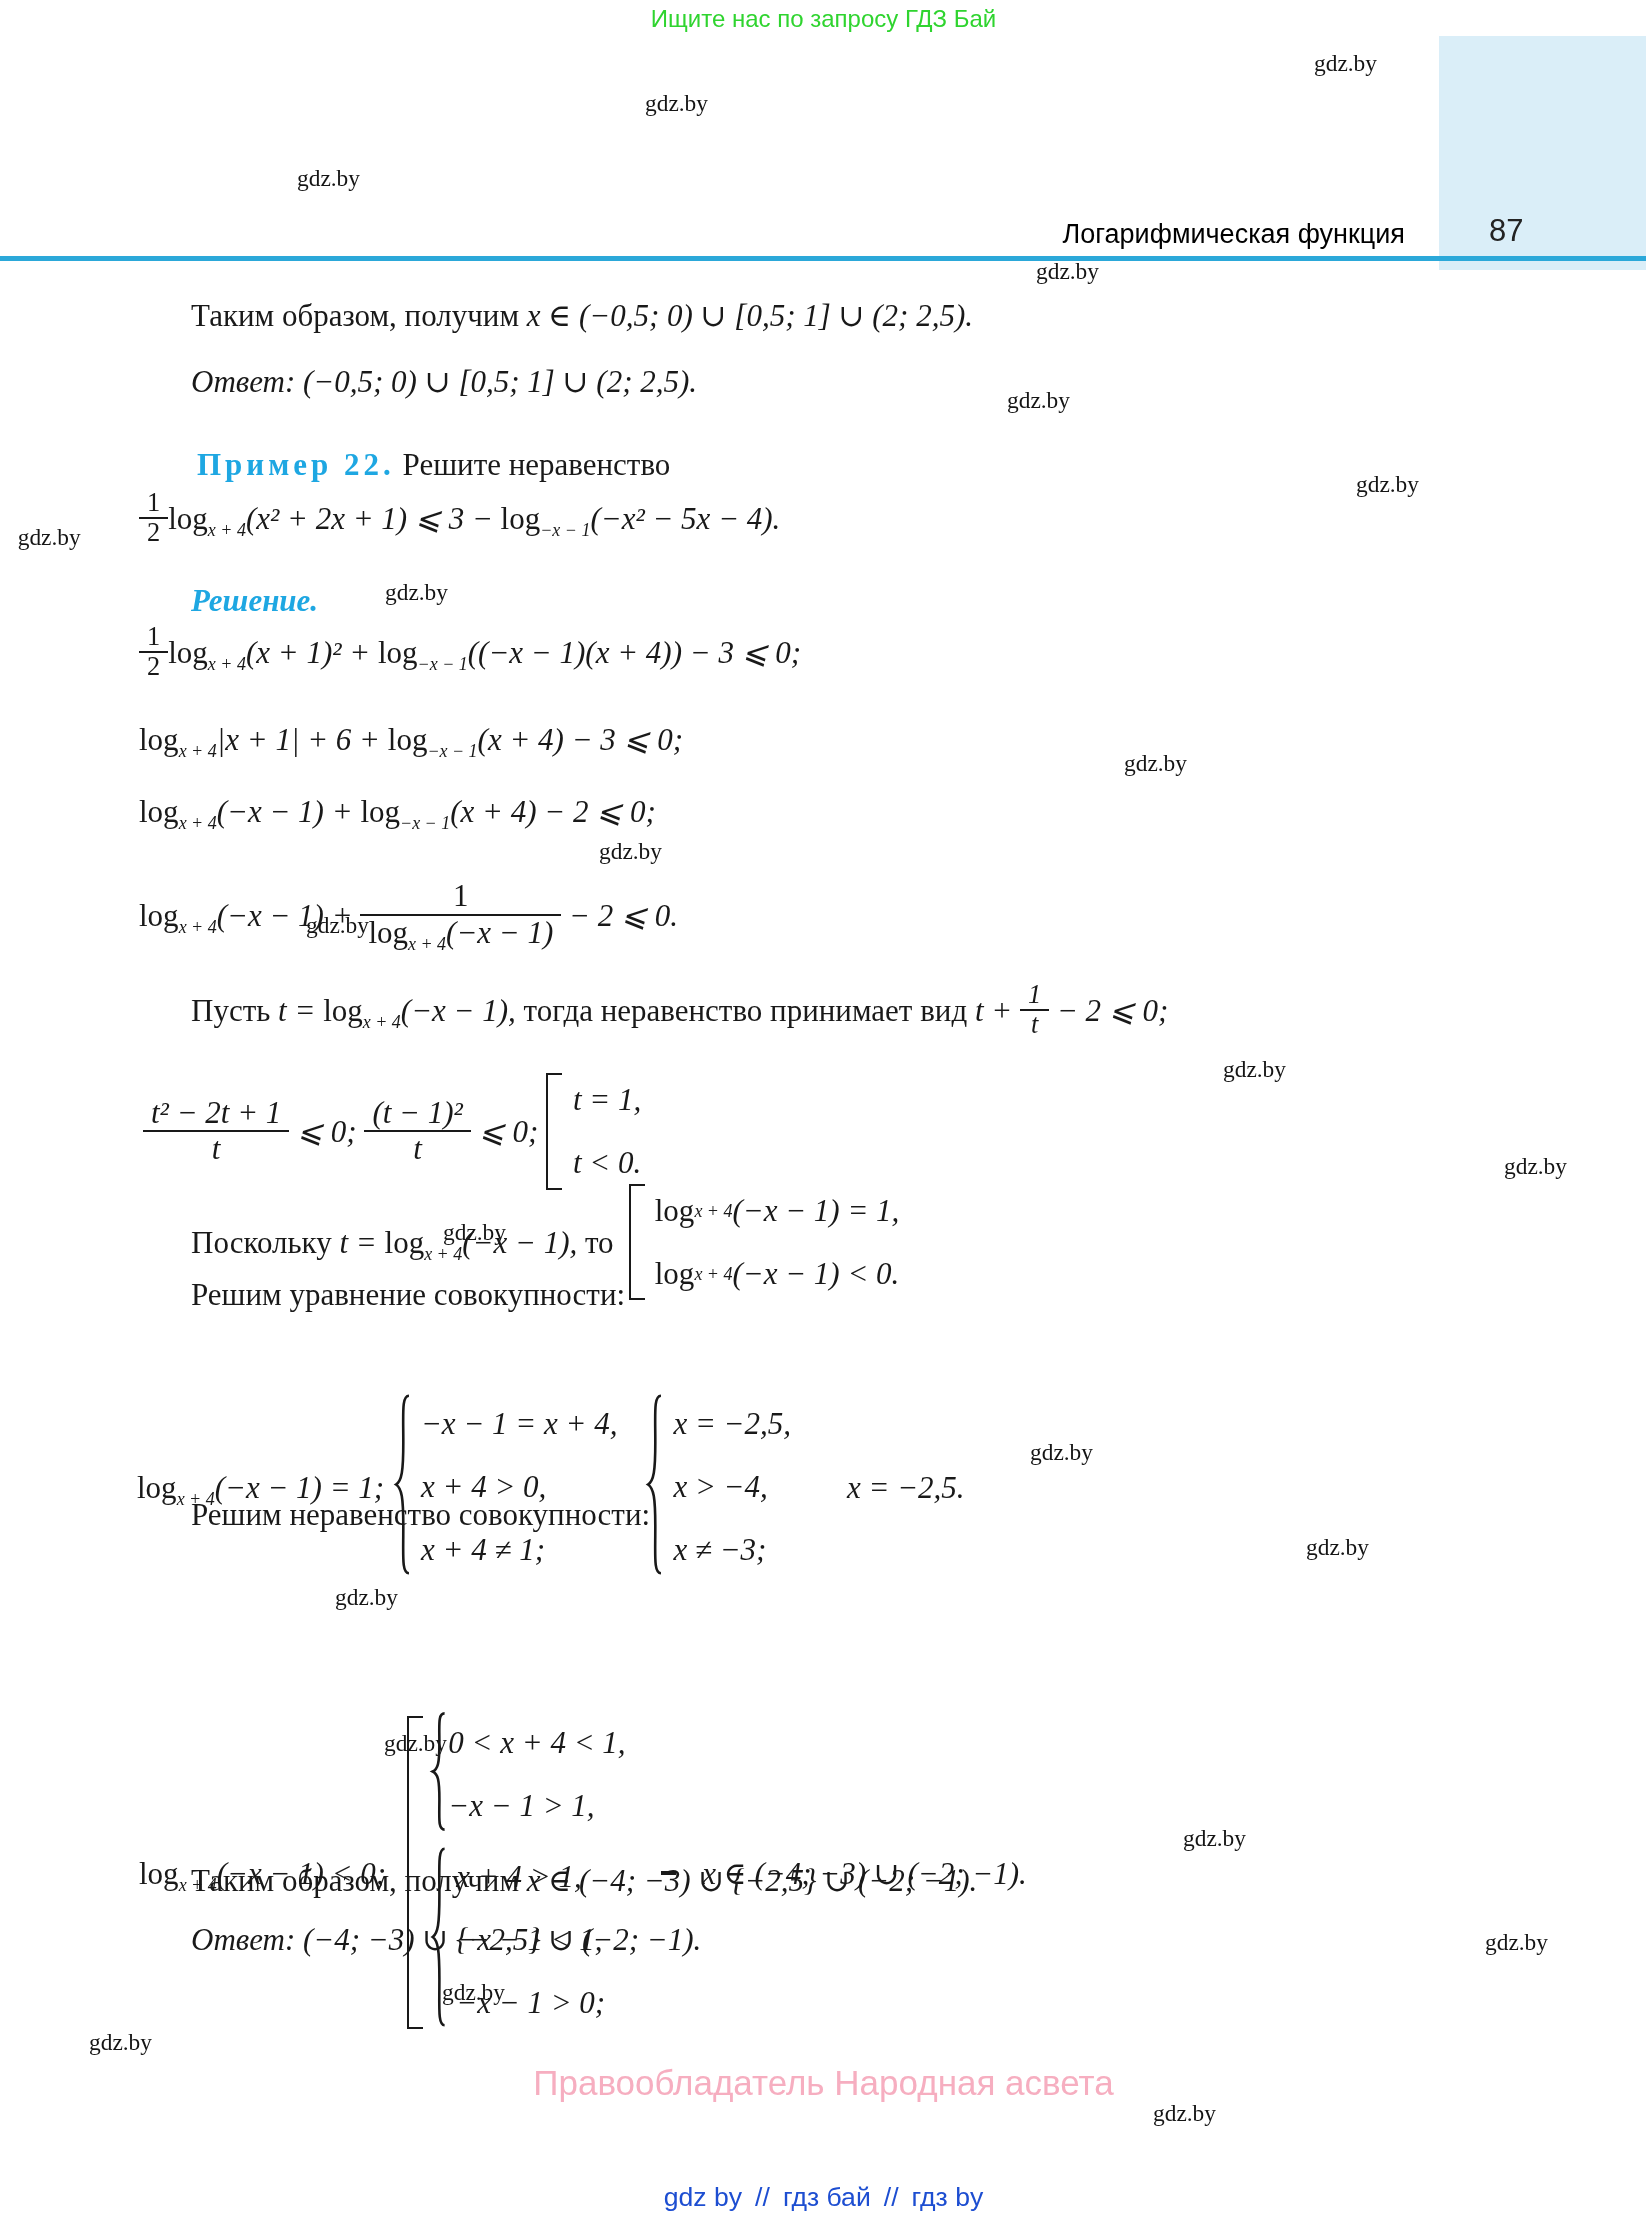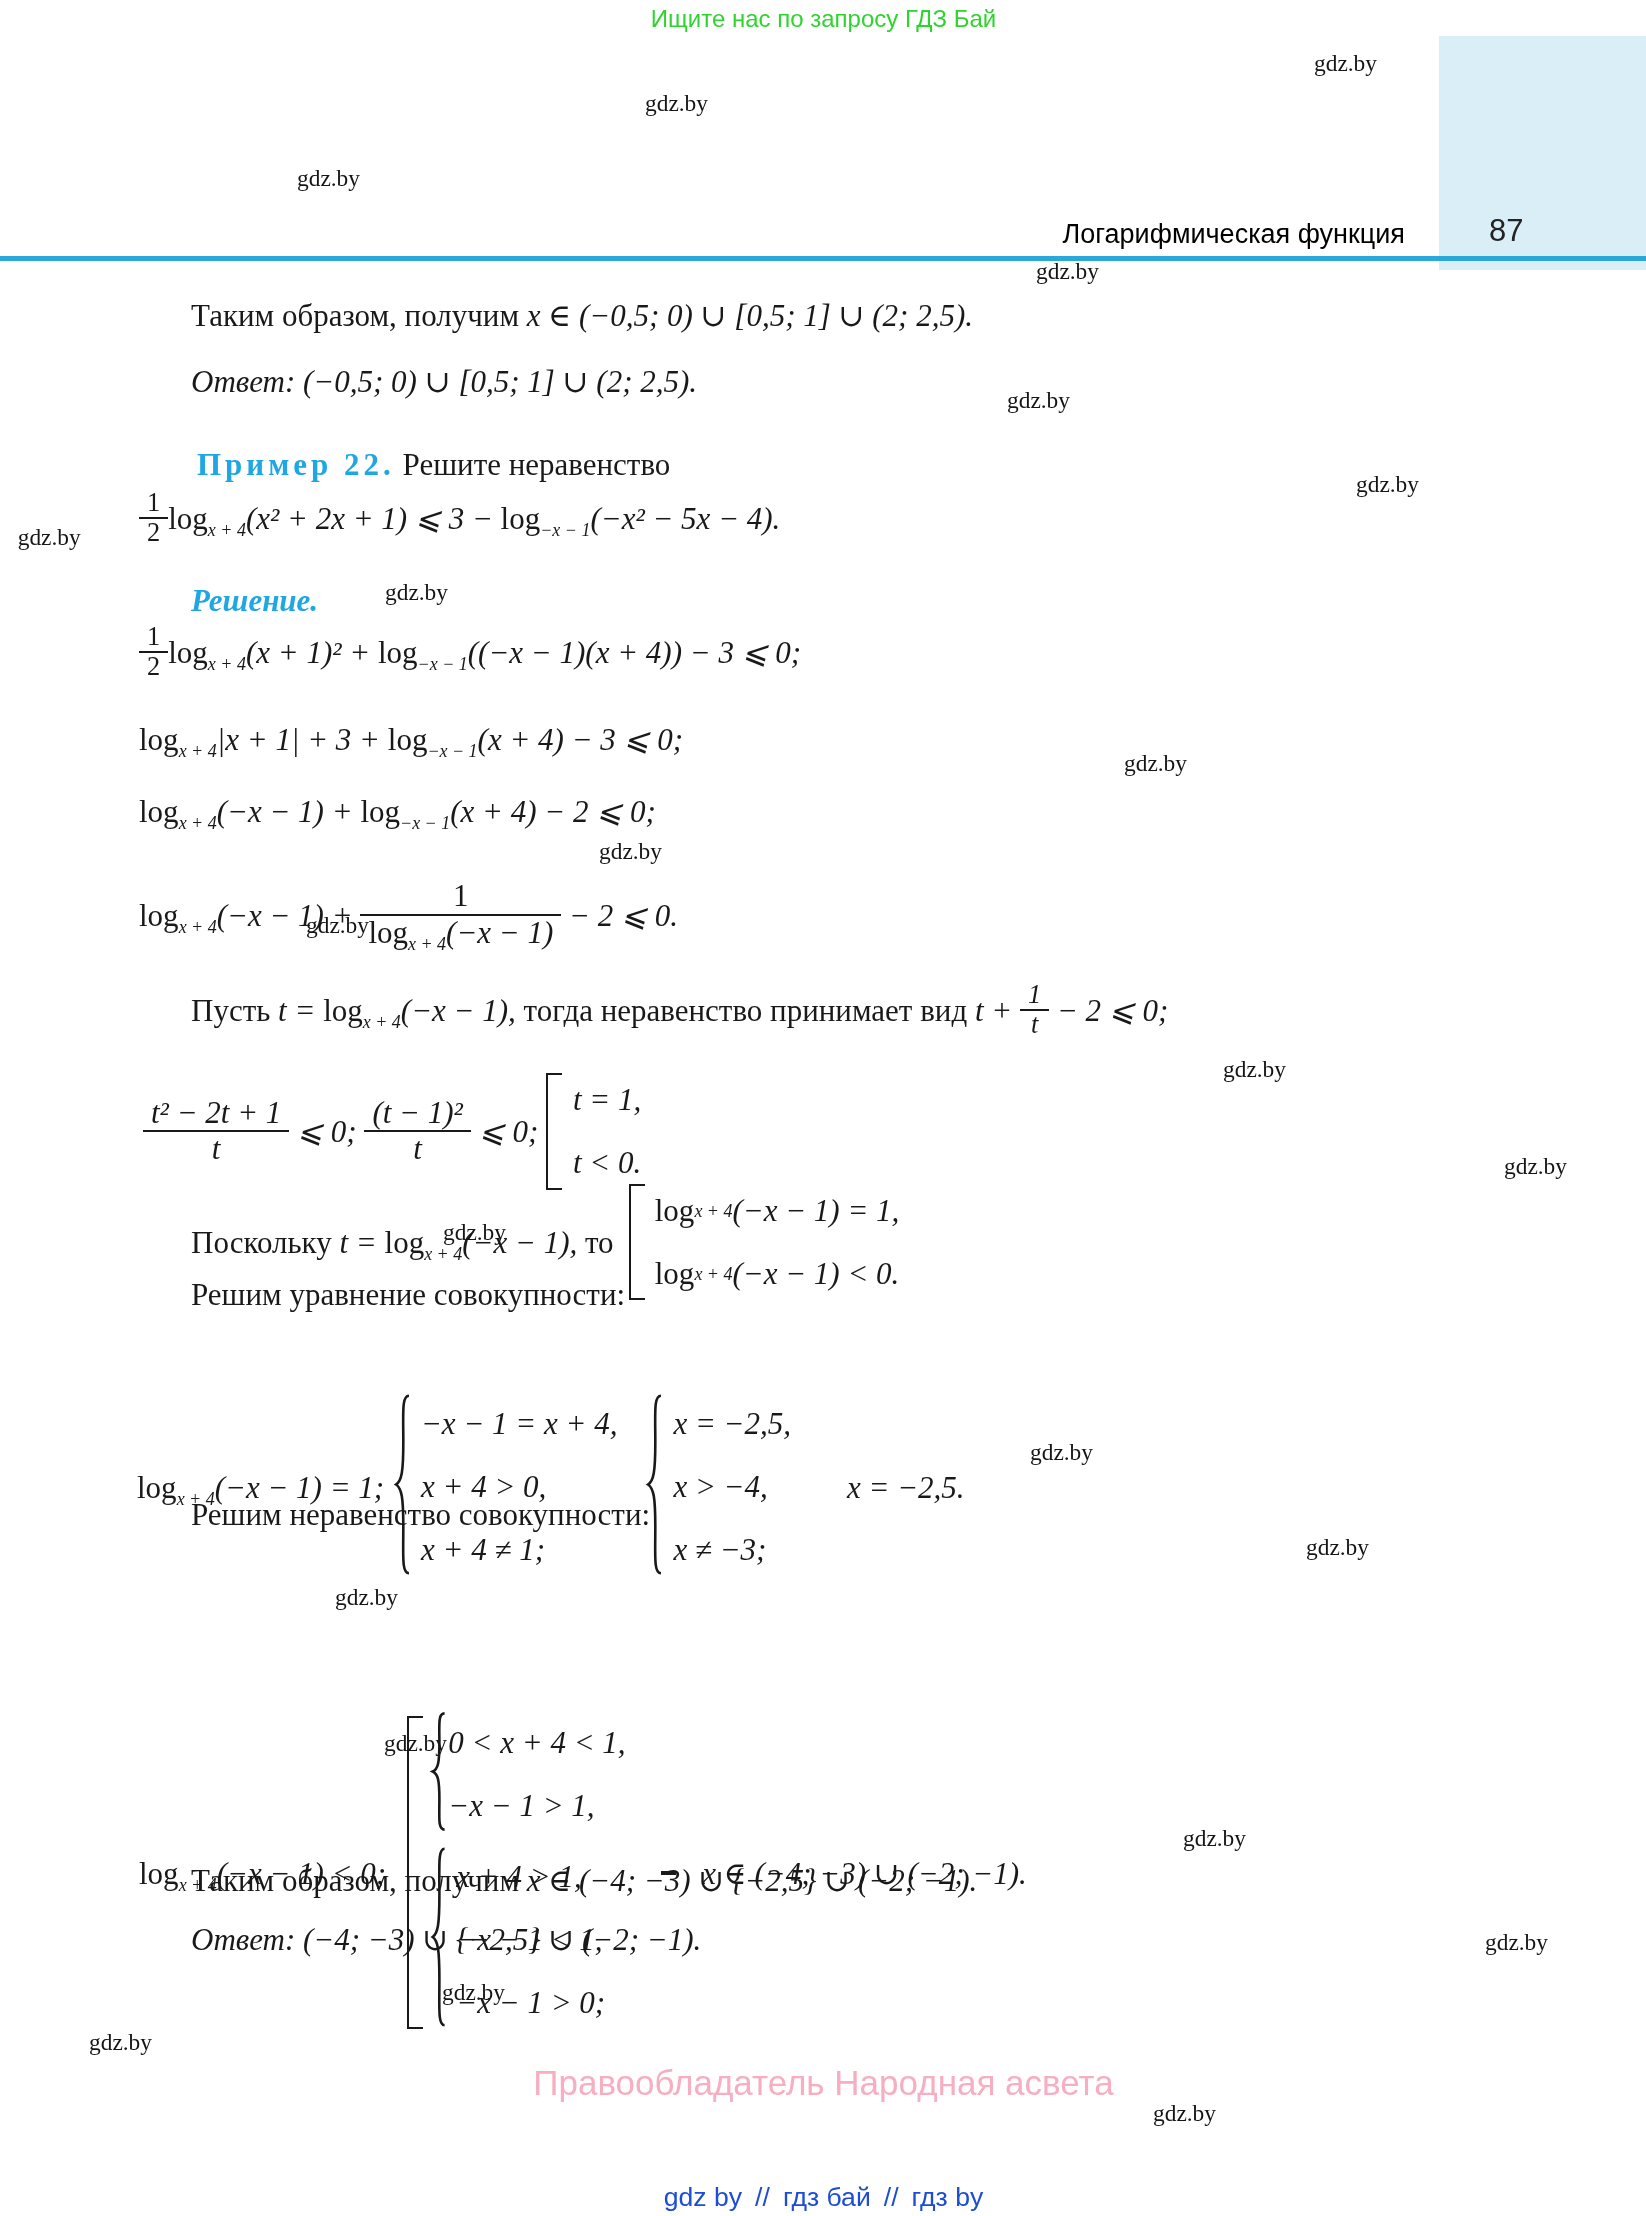--- a/index.html
+++ b/index.html
@@ -111,21 +111,21 @@
 <div class="line" style="left:191px;top:364px"><span class="answer-label">Ответ:</span><span class="m"> (−0,5; 0) ∪ [0,5; 1] ∪ (2; 2,5).</span></div>
 
 <div class="line" style="left:197px;top:447px"><span class="blue example-label">Пример 22.</span><span class="rus"> Решите неравенство</span></div>
 
 <div class="line" style="left:139px;top:493px"><span class="frac frac-sm"><span class="num">1</span><span class="den">2</span></span><span class="log">log</span><sub>x + 4</sub><span class="m">(x² + 2x + 1) ⩽ 3 − </span><span class="log">log</span><sub>−x − 1</sub><span class="m">(−x² − 5x − 4).</span></div>
 
 <div class="line" style="left:191px;top:583px"><span class="blue solution-label">Решение.</span></div>
 
 <div class="line" style="left:139px;top:627px"><span class="frac frac-sm"><span class="num">1</span><span class="den">2</span></span><span class="log">log</span><sub>x + 4</sub><span class="m">(x + 1)² + </span><span class="log">log</span><sub>−x − 1</sub><span class="m">((−x − 1)(x + 4)) − 3 ⩽ 0;</span></div>
 
-<div class="line" style="left:139px;top:722px"><span class="log">log</span><sub>x + 4</sub><span class="m">|x + 1| + 3 + </span><span class="log">log</span><sub>−x − 1</sub><span class="m">(x + 4) − 3 ⩽ 0;</span></div>
+<div class="line" style="left:139px;top:722px"><span class="log">log</span><sub>x + 4</sub><span class="m">|x + 1| + 6 + </span><span class="log">log</span><sub>−x − 1</sub><span class="m">(x + 4) − 3 ⩽ 0;</span></div>
 
 <div class="line" style="left:139px;top:794px"><span class="log">log</span><sub>x + 4</sub><span class="m">(−x − 1) + </span><span class="log">log</span><sub>−x − 1</sub><span class="m">(x + 4) − 2 ⩽ 0;</span></div>
 
 <div class="line" style="left:139px;top:883px"><span class="log">log</span><sub>x + 4</sub><span class="m">(−x − 1) + </span><span class="frac"><span class="num">1</span><span class="den"><span class="log">log</span><sub>x + 4</sub><span class="m">(−x − 1)</span></span></span><span class="m"> − 2 ⩽ 0.</span></div>
 
 <div class="line" style="left:191px;top:985px"><span class="rus">Пусть </span><span class="m">t = </span><span class="log">log</span><sub>x + 4</sub><span class="m">(−x − 1),</span><span class="rus"> тогда неравенство принимает вид </span><span class="m">t + </span><span class="frac frac-sm"><span class="num m">1</span><span class="den m">t</span></span><span class="m"> − 2 ⩽ 0;</span></div>
 
 <div class="line" style="left:143px;top:1072px"><span class="frac"><span class="num m">t² − 2t + 1</span><span class="den m">t</span></span><span class="m"> ⩽ 0;  </span><span class="frac"><span class="num m">(t − 1)²</span><span class="den m">t</span></span><span class="m"> ⩽ 0;  </span><span class="sysgrp">
       <span class="sqb sqb-stretch" style="height:113px"></span>
       <span class="rows" style="margin-left:11.3px">

